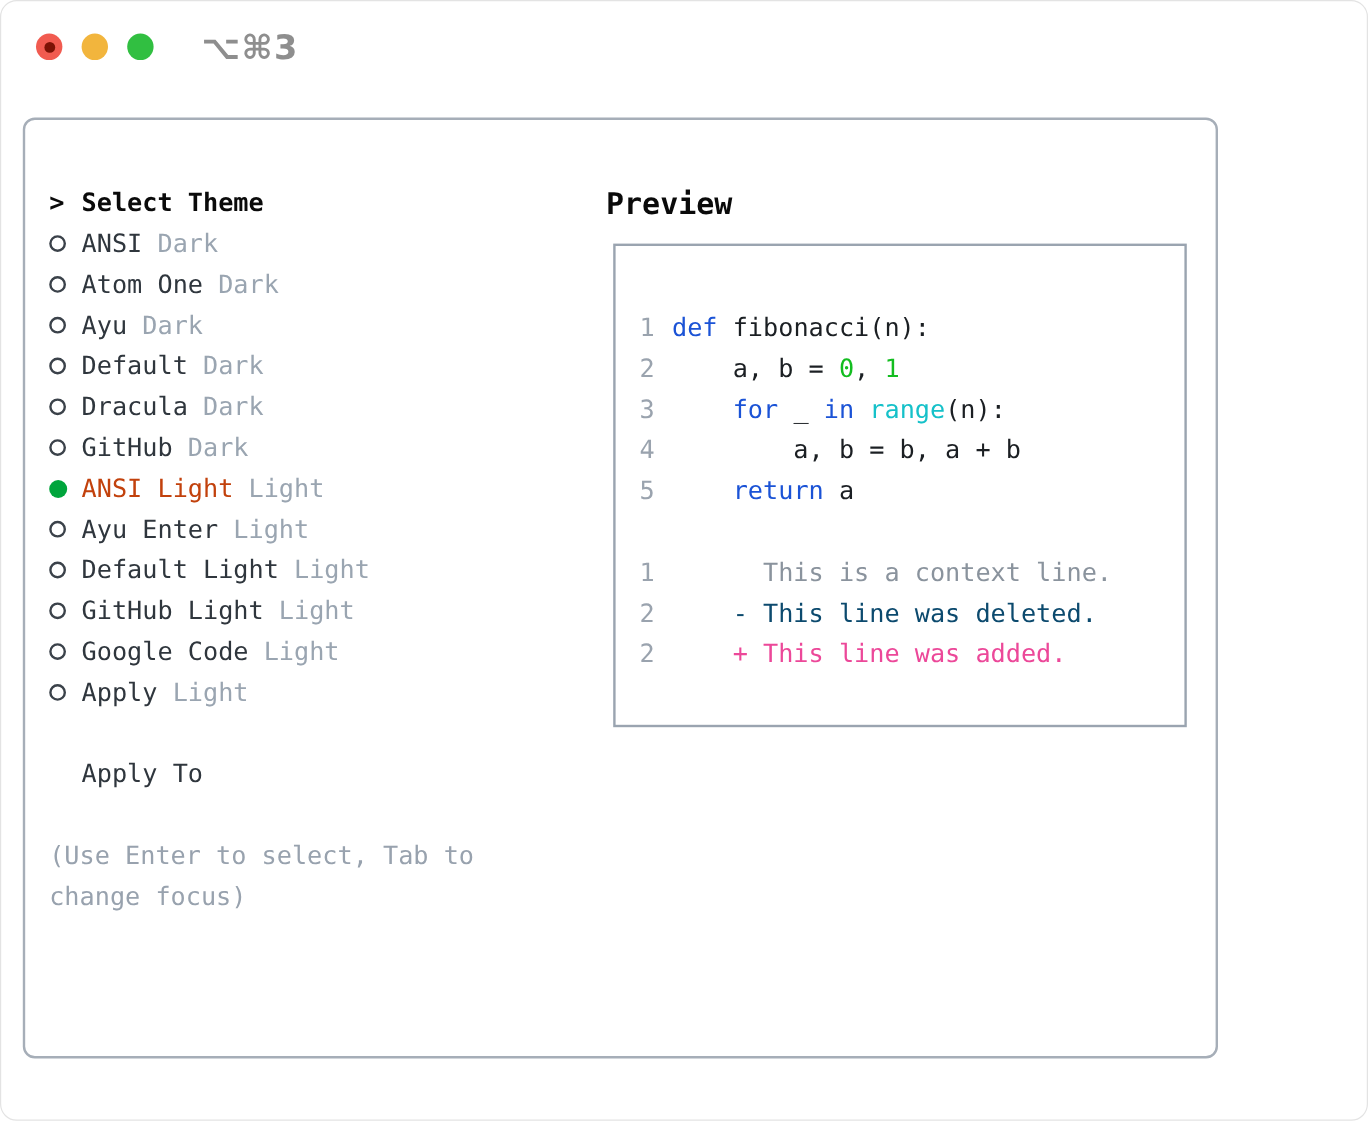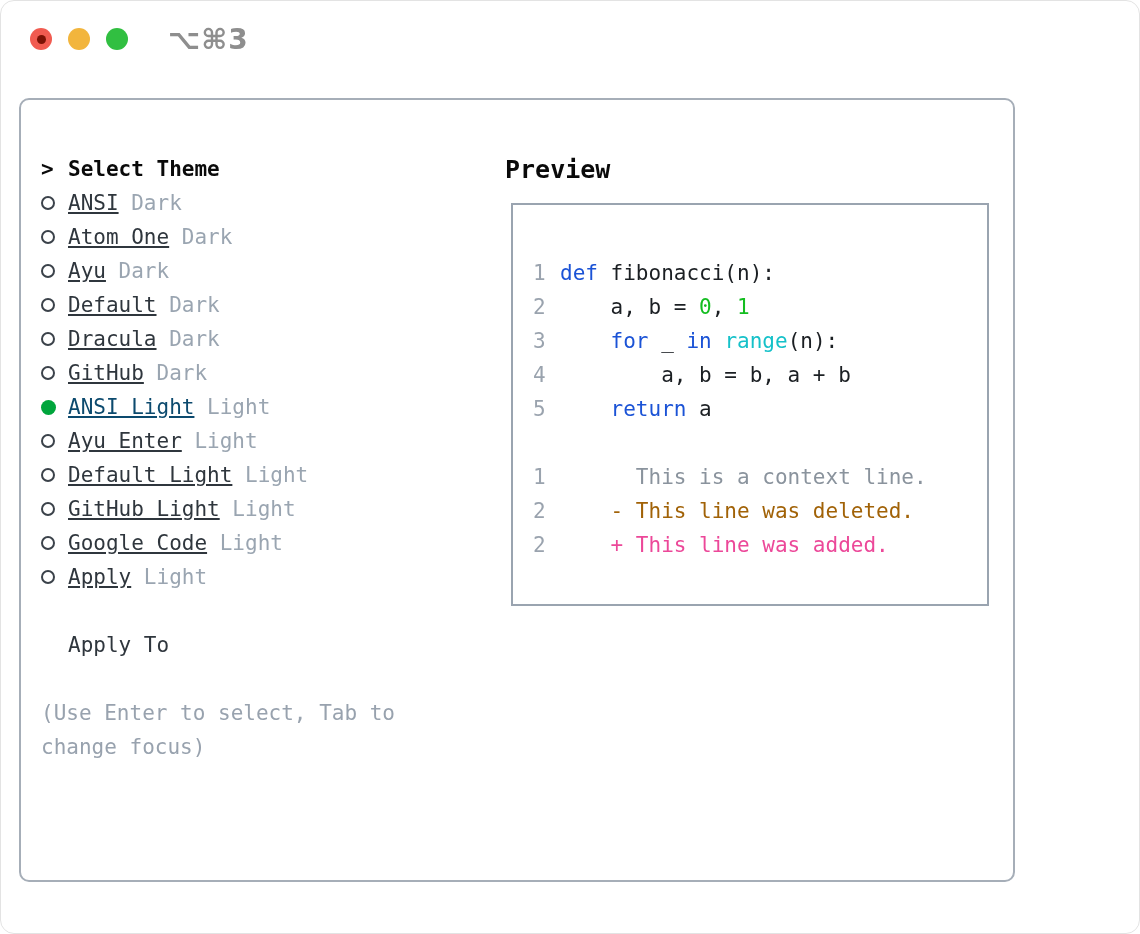--- a/index.html
+++ b/index.html
@@ -26,37 +26,37 @@
 
   .row{height:34px;display:flex;align-items:center;font-size:21px;white-space:pre;color:#2f363d;}
   .gutter{width:27px;flex:none;display:flex;align-items:center;}
   .spacer{height:34px;}
 
   .left-col{position:absolute;left:20px;top:52px;width:450px;}
   .hdr{font-weight:bold;color:#0a0a0a;}
   .cursor{font-weight:bold;color:#0a0a0a;font-size:21px;}
   .radio{width:14px;height:14px;border:2px solid #3b424a;border-radius:50%;}
   .radio.sel{border:none;background:#00a53c;width:15px;height:15px;}
-  .t-name{color:#2f363d;text-decoration:underline;}
-  .t-name.sel{color:#0c4a6e;text-align:center;}
+  .t-name{color:#2f363d;}
+  .t-name.sel{color:#c2410c;text-align:center;}
   .t-tag{color:#9aa5b1;}
   .help{color:#98a2ae;}
 
   
   .preview-header{position:absolute;left:484px;top:52px;height:34px;display:flex;align-items:center;
                   font-size:25px;font-weight:bold;color:#0a0a0a;}
   .pbox{position:absolute;left:490px;top:103px;width:478px;height:403px;border:2px solid #9aa4b0;background:#fff;}
   .pcontent{position:absolute;left:20px;top:51px;}
   .lnum{width:27px;flex:none;color:#9aa3ae;}
   .c-fg{color:#1b1f23;}
   .c-kw{color:#1b53d6;}
   .c-fn{color:#15c1c9;}
   .c-num{color:#13bd20;}
   .c-ctx{color:#8a939d;}
-  .c-del{color:#a16207;}
+  .c-del{color:#0c4a6e;}
   .c-add{color:#ec4899;}
 </style>
 </head>
 <body>
 
 <div class="window">
 
   <div class="titlebar">
     <span class="tl-dot tl-close">
         <span class="inner"></span>

